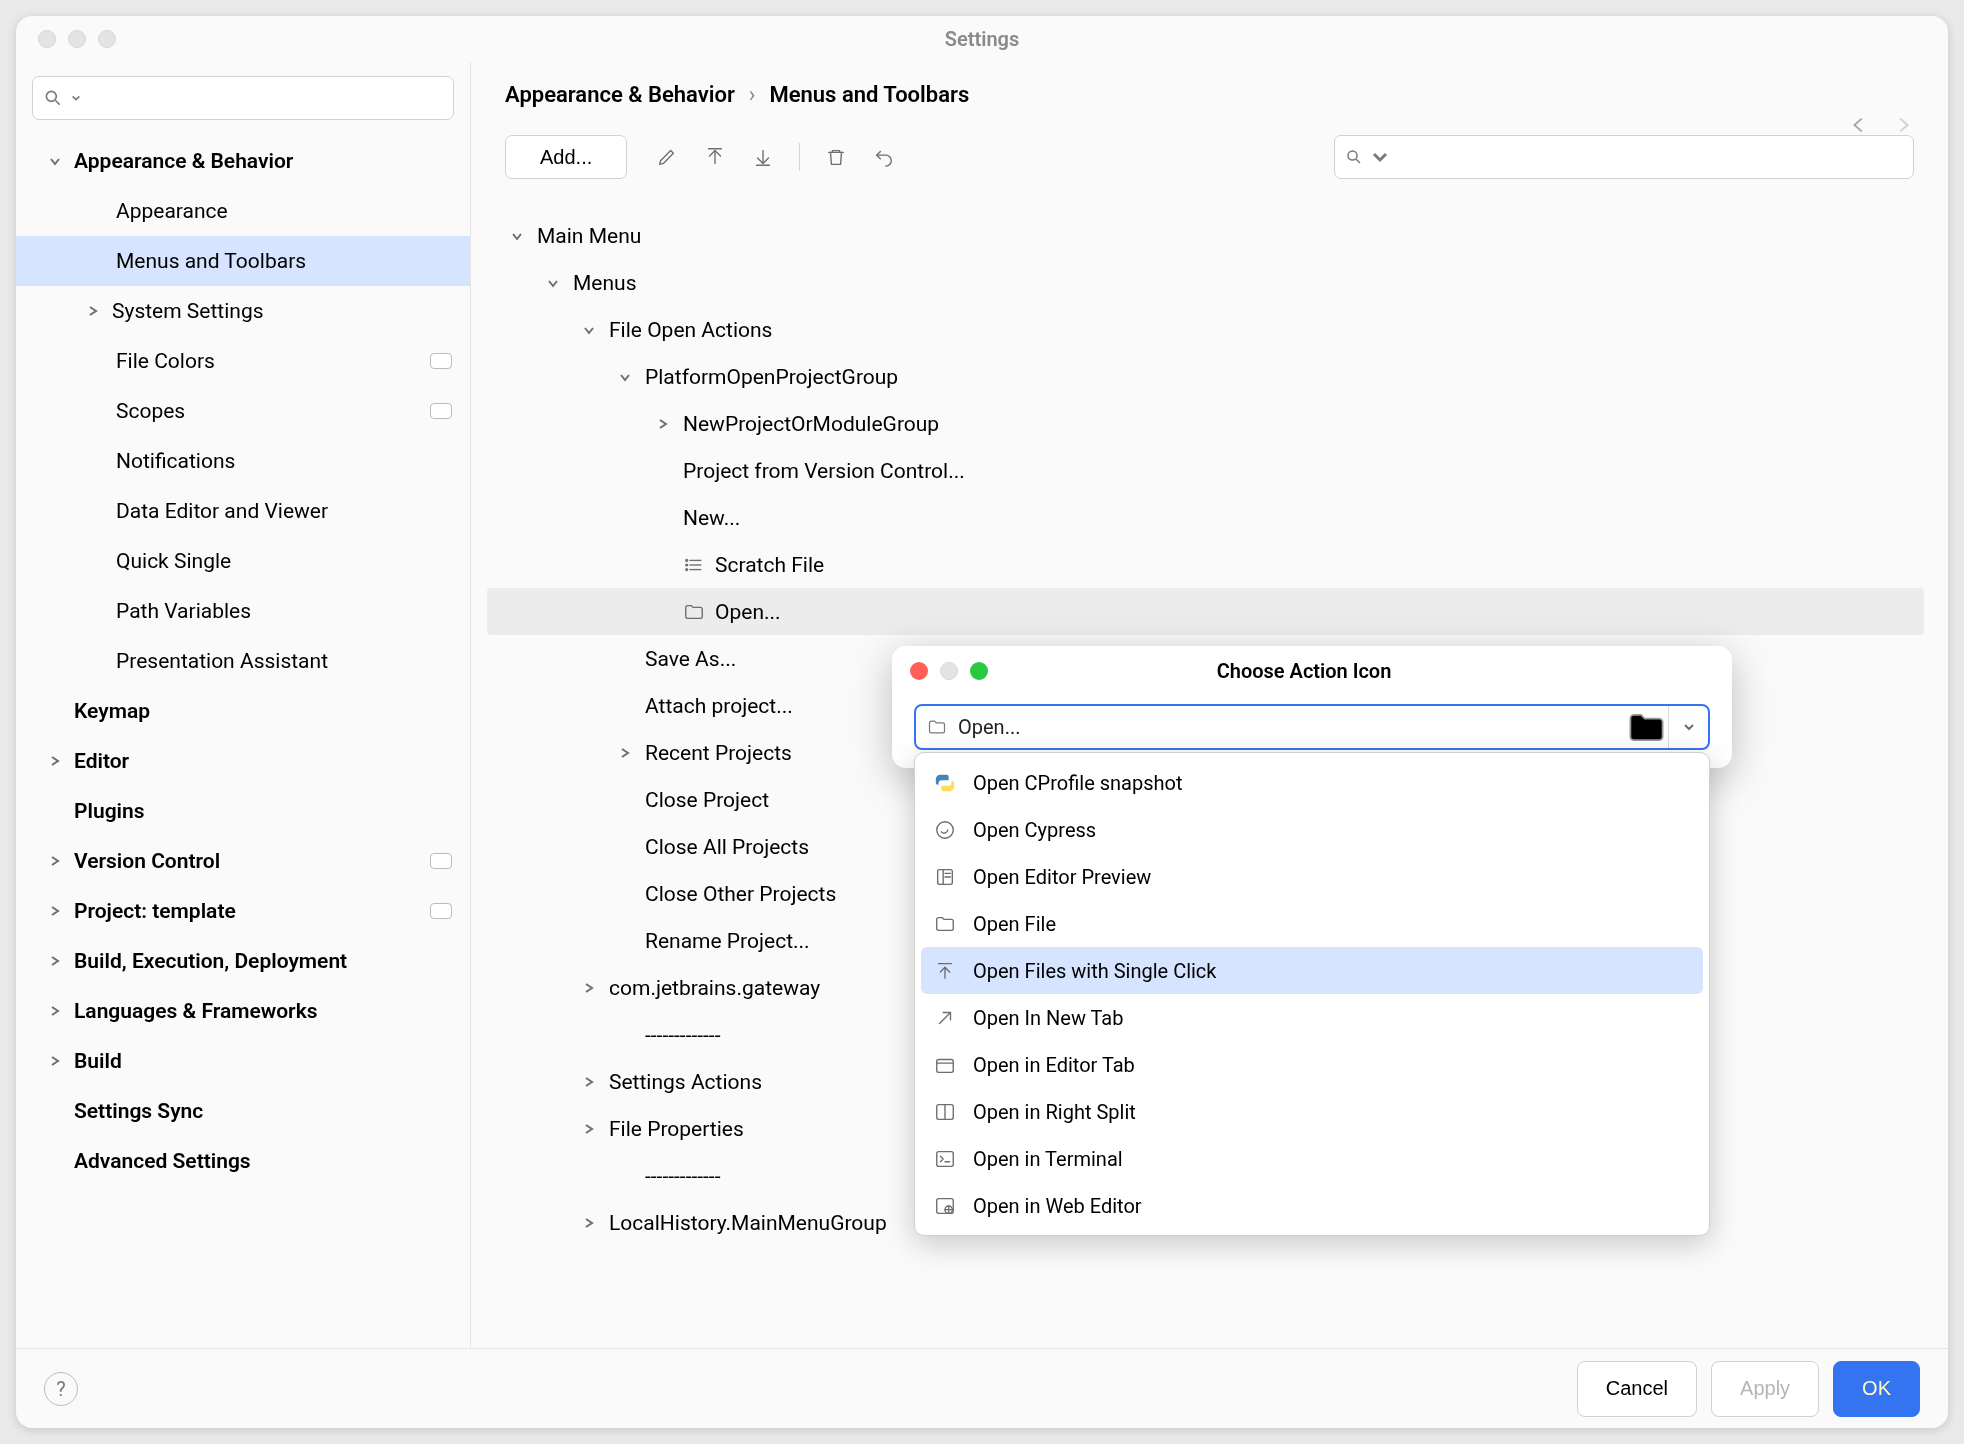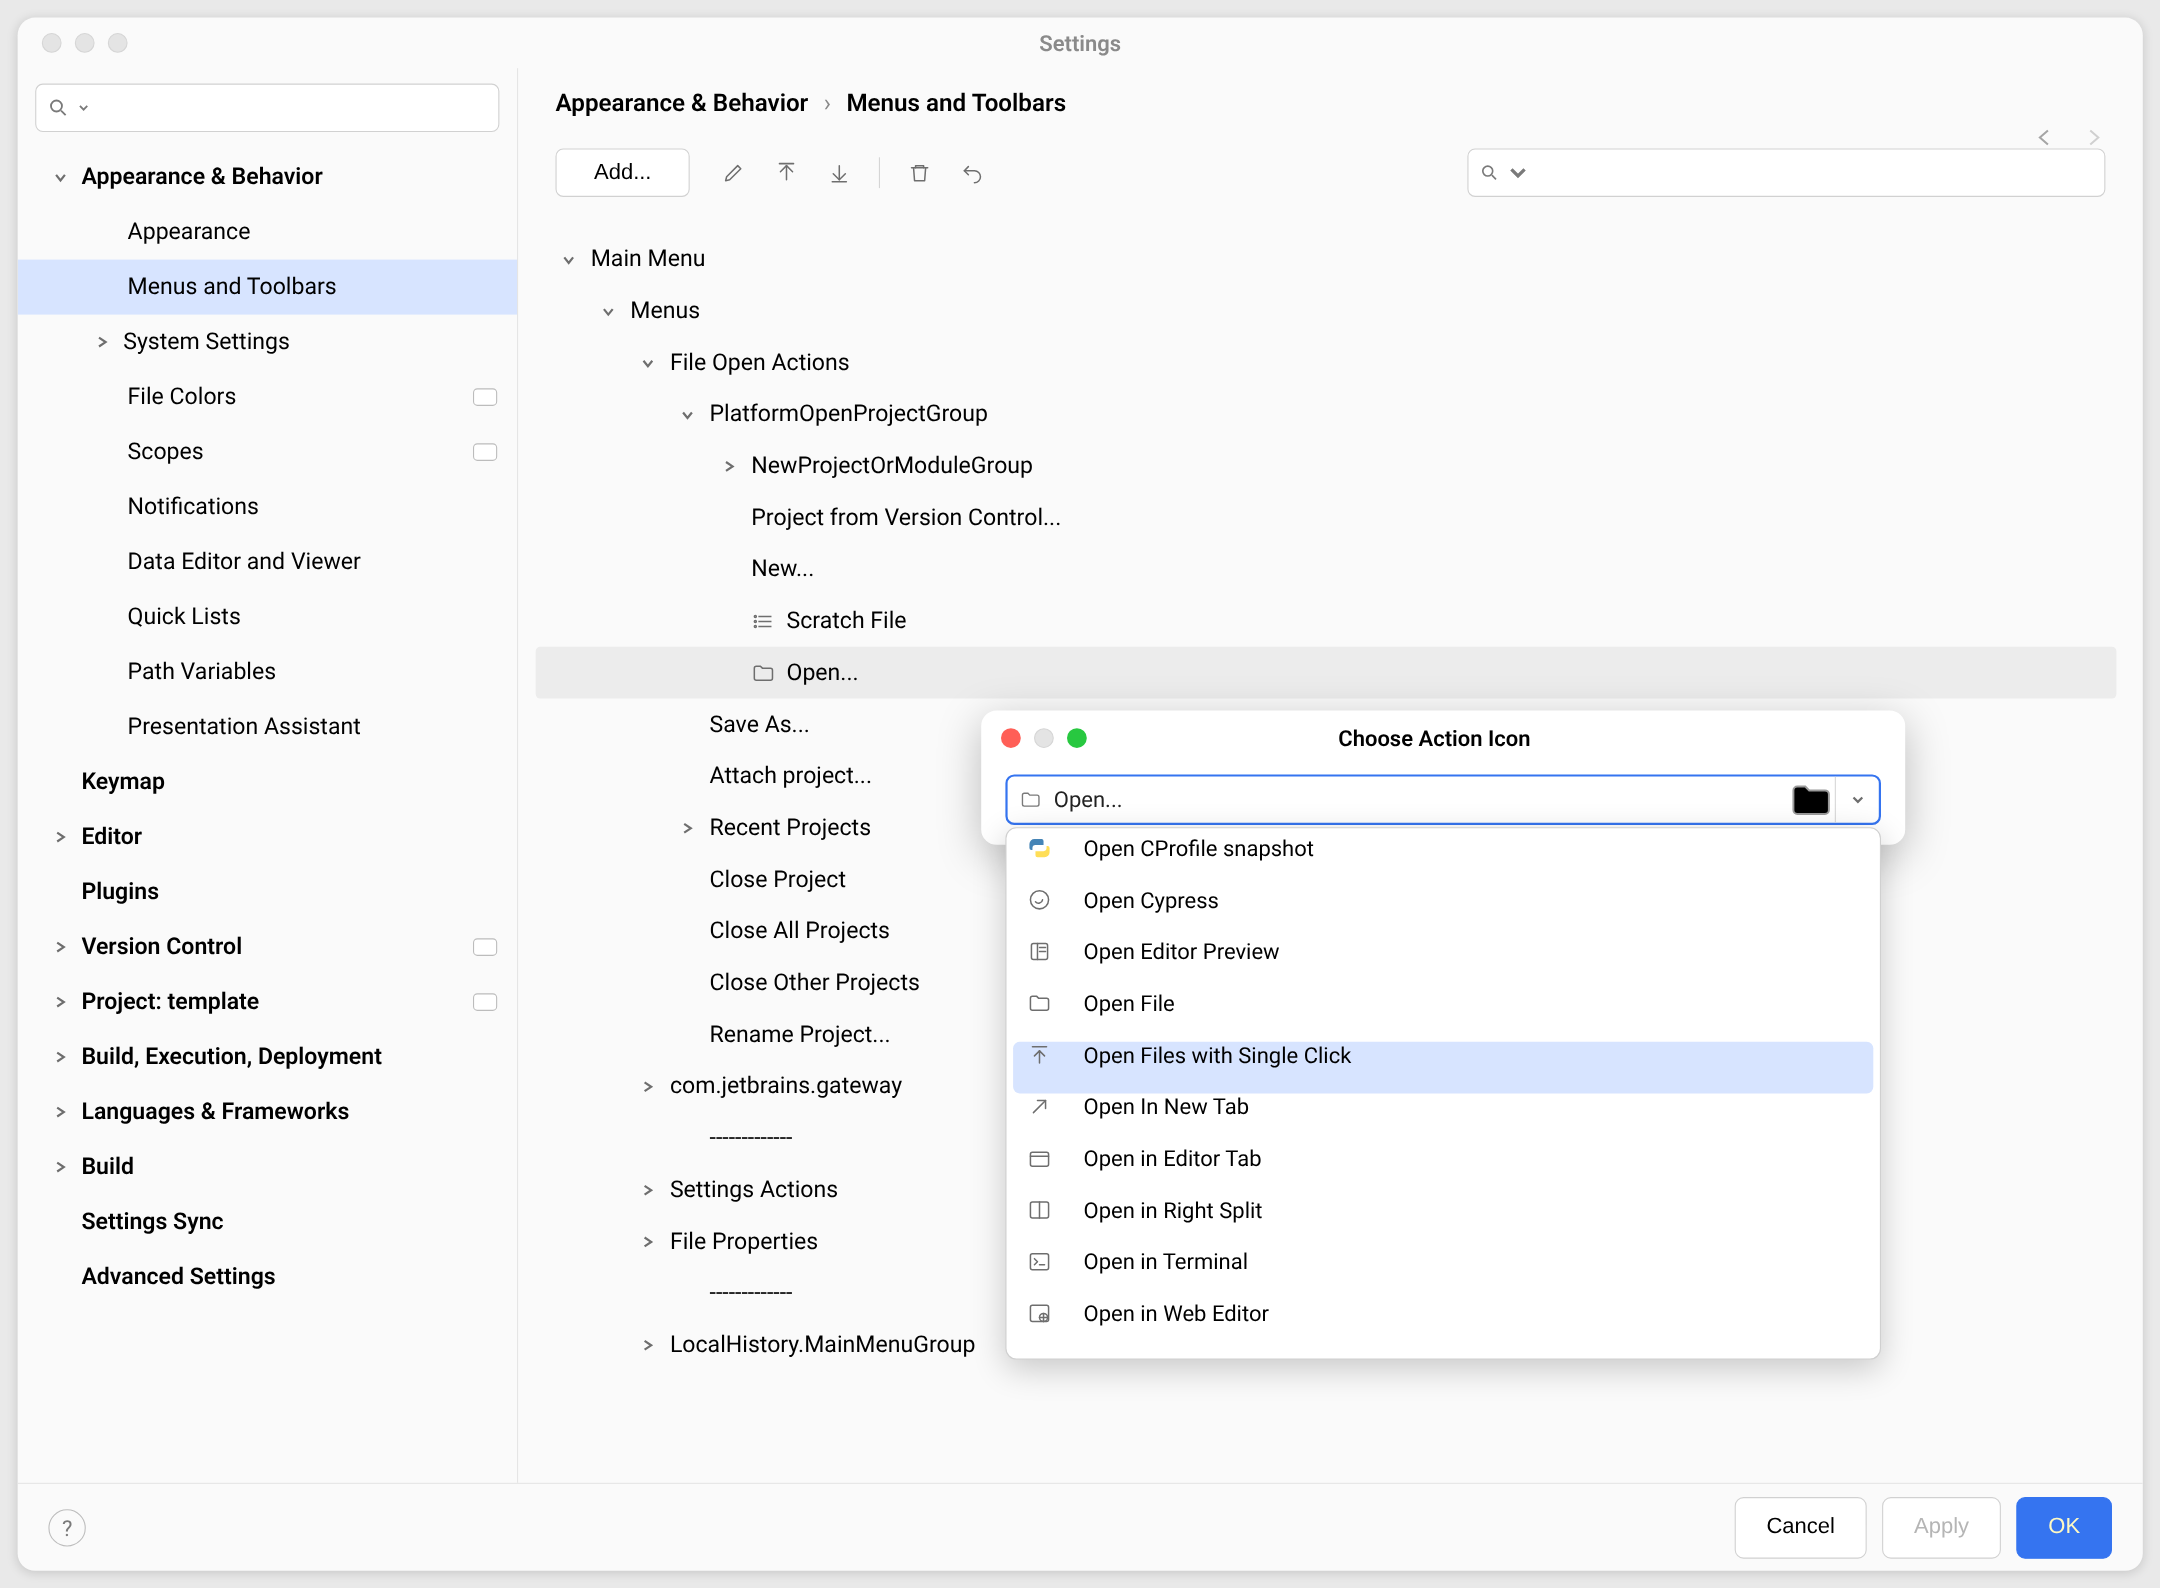--- a/index.html
+++ b/index.html
@@ -94,21 +94,21 @@
   .pinputwrap{padding:8px 22px 18px 22px;}
   .pinput{height:46px;border:2px solid var(--focus);border-radius:8px;display:flex;align-items:center;background:#fff;overflow:hidden;}
   .pinput .iic{width:42px;display:flex;align-items:center;justify-content:center;}
   .pinput .iic svg{width:20px;height:20px;stroke:#7a7a7a;fill:none;stroke-width:1.5;}
   .pinput .txt{flex:1;font-size:20px;color:#222;}
   .pinput .riic{width:44px;display:flex;align-items:center;justify-content:center;border-left:1px solid transparent;}
   .pinput .pdd{width:40px;display:flex;align-items:center;justify-content:center;border-left:1px solid #d8d8d8;height:100%;}
   .pinput .pdd svg{width:12px;height:12px;stroke:#6e6e6e;fill:none;stroke-width:2;}
   
   .droplist{position:absolute;left:22px;top:106px;width:796px;background:#fff;border:1px solid #d0d0d0;border-radius:10px;box-shadow:0 8px 30px rgba(0,0,0,.2);padding:6px;z-index:20;}
-  .drow{height:47px;display:flex;align-items:flex-start;padding:0 12px;gap:28px;font-size:20px;border-radius:6px;}
+  .drow{height:47px;display:flex;align-items:center;padding:0 12px;gap:16px;font-size:20px;border-radius:6px;}
   .drow.sel{background:var(--selected);}
   .dicon{width:24px;height:24px;display:flex;align-items:center;justify-content:center;}
   .dicon svg{width:22px;height:22px;stroke:#6e6e6e;fill:none;stroke-width:1.5;stroke-linecap:round;stroke-linejoin:round;}
 </style>
 </head>
 <body>
 
 <div class="window">
   <div class="titlebar">
     <div class="traffic">
@@ -164,21 +164,21 @@
             <span class="lbl">Scopes</span>
             <span class="chip"></span>
           </div>
           <div class="trow ind2">
             <span class="lbl">Notifications</span>
           </div>
           <div class="trow ind2">
             <span class="lbl">Data Editor and Viewer</span>
           </div>
           <div class="trow ind2">
-            <span class="lbl">Quick Lists</span>
+            <span class="lbl">Quick Single</span>
           </div>
           <div class="trow ind2">
             <span class="lbl">Path Variables</span>
           </div>
           <div class="trow ind2">
             <span class="lbl">Presentation Assistant</span>
           </div>
           <div class="trow ind0 bold">
             <span class="arrow"></span>
             <span class="lbl">Keymap</span>

